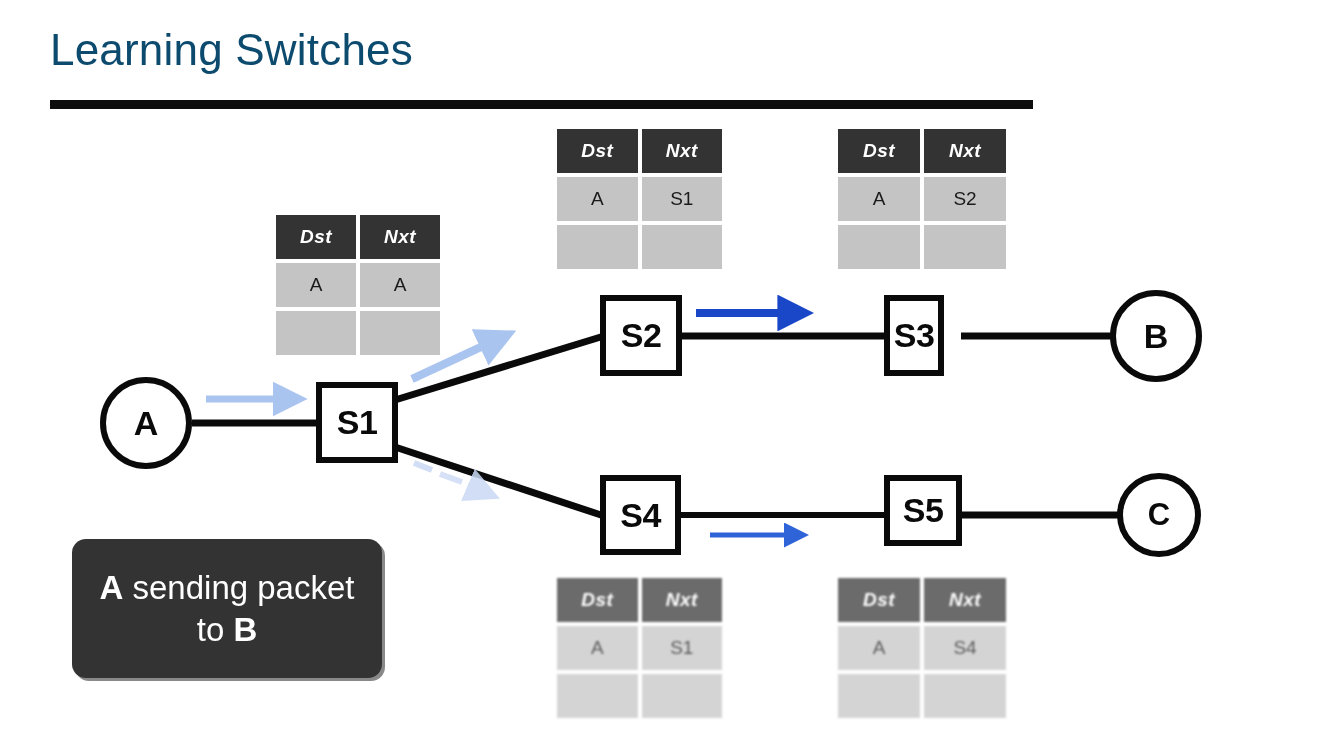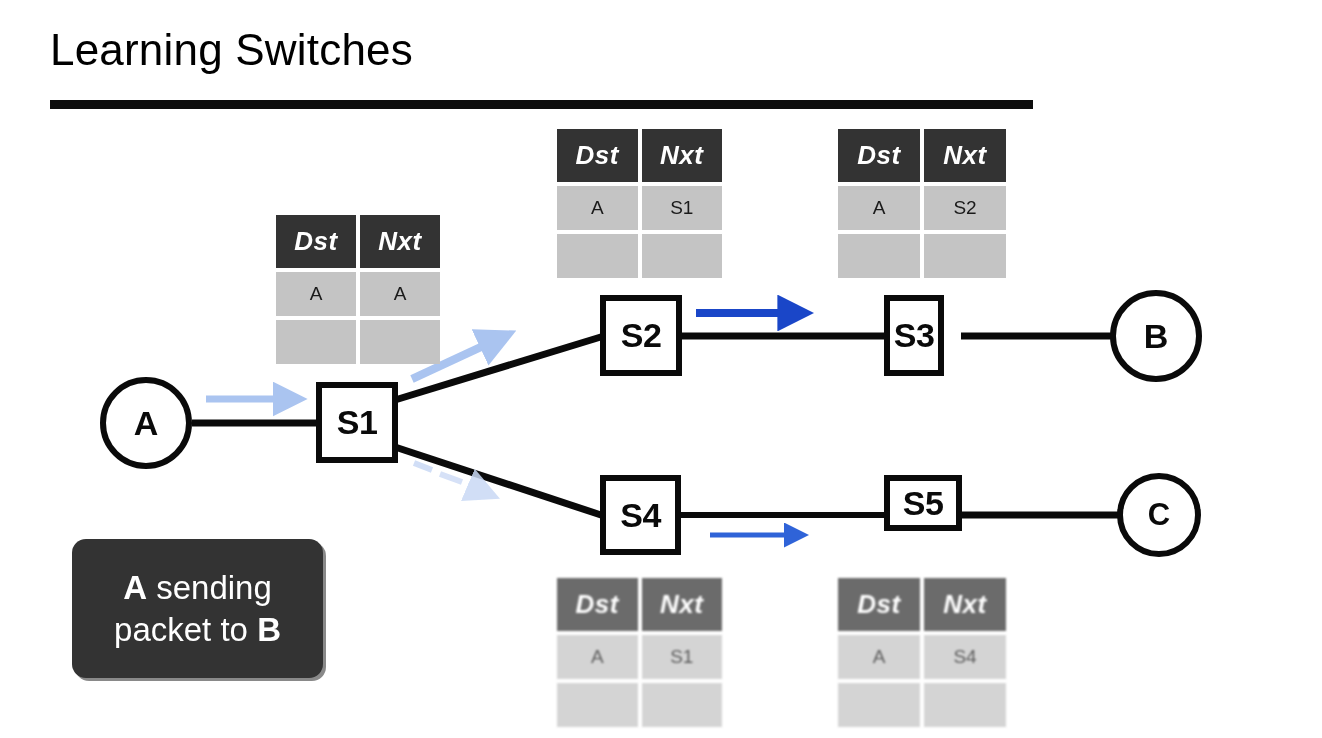--- a/index.html
+++ b/index.html
@@ -17,21 +17,21 @@
   }
 
   
   #slide-title {
     position: absolute;
     left: 50px;
     top: 26px;
     font-size: 44px;
     font-weight: 400;
     letter-spacing: 0.2px;
-    color: #000000;
+    color: #0c4a6e;
     line-height: 1.1;
     white-space: nowrap;
   }
   #title-rule {
     position: absolute;
     left: 50px;
     top: 100px;
     width: 983px;
     height: 9px;
     background: #0d0d0d;
@@ -90,21 +90,21 @@
     position: absolute;
     display: grid;
     grid-template-columns: 1fr 1fr;
     grid-auto-rows: auto;
     gap: 4px;
     z-index: 5;
   }
   .fwd-table .th {
     background: #333333;
     color: #ffffff;
-    font-size: 26px;
+    font-size: 19px;
     font-weight: bold;
     font-style: italic;
     text-align: center;
     padding: 11px 0;
     letter-spacing: 0.5px;
   }
   .fwd-table .td {
     background: #c4c4c4;
     color: #1a1a1a;
     font-size: 19px;
@@ -118,21 +118,21 @@
   .fwd-table.faded {
     opacity: 0.72;
     filter: blur(0.9px);
   }
 
   
   #caption-box {
     position: absolute;
     left: 72px;
     top: 539px;
-    width: 251px;
+    width: 310px;
     height: 139px;
     box-sizing: border-box;
     background: #333333;
     border-radius: 14px;
     display: flex;
     align-items: center;
     justify-content: center;
     text-align: center;
     color: #ffffff;
     font-size: 33px;
@@ -204,21 +204,21 @@
   </div>
   <div class="switch-node" style="left:600px; top:295px; width:82px; height:81px;">
     <span>S2</span>
   </div>
   <div class="switch-node" style="left:884px; top:295px; width:60px; height:81px;">
     <span>S3</span>
   </div>
   <div class="switch-node blurry" style="left:600px; top:475px; width:81px; height:80px;">
     <span>S4</span>
   </div>
-  <div class="switch-node blurry" style="left:884px; top:475px; width:78px; height:56px;">
+  <div class="switch-node blurry" style="left:884px; top:475px; width:78px; height:71px;">
     <span>S5</span>
   </div>
 
   <div class="host-node" style="left:100px; top:377px; width:92px; height:92px;">
     <span>A</span>
   </div>
   <div class="host-node" style="left:1110px; top:290px; width:92px; height:92px;">
     <span>B</span>
   </div>
   <div class="host-node blurry" style="left:1117px; top:473px; width:84px; height:84px; font-size:31px;">

